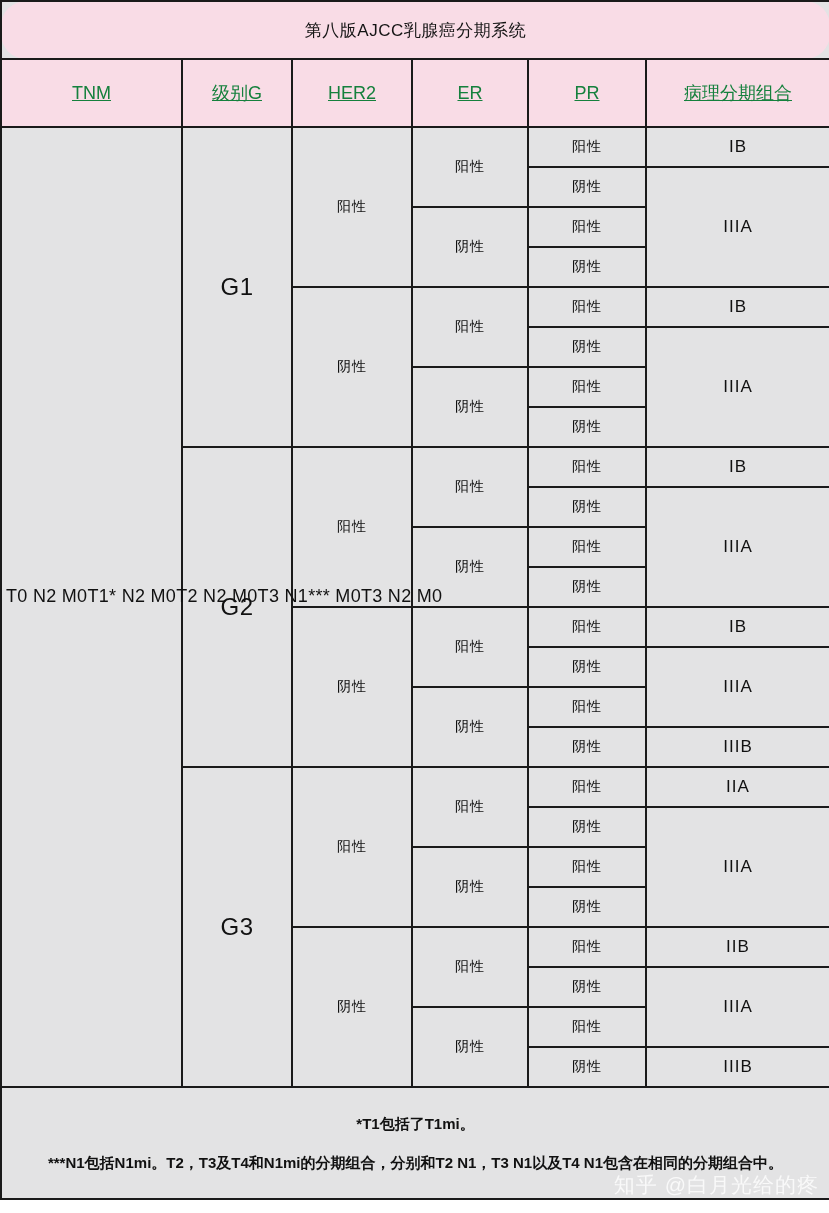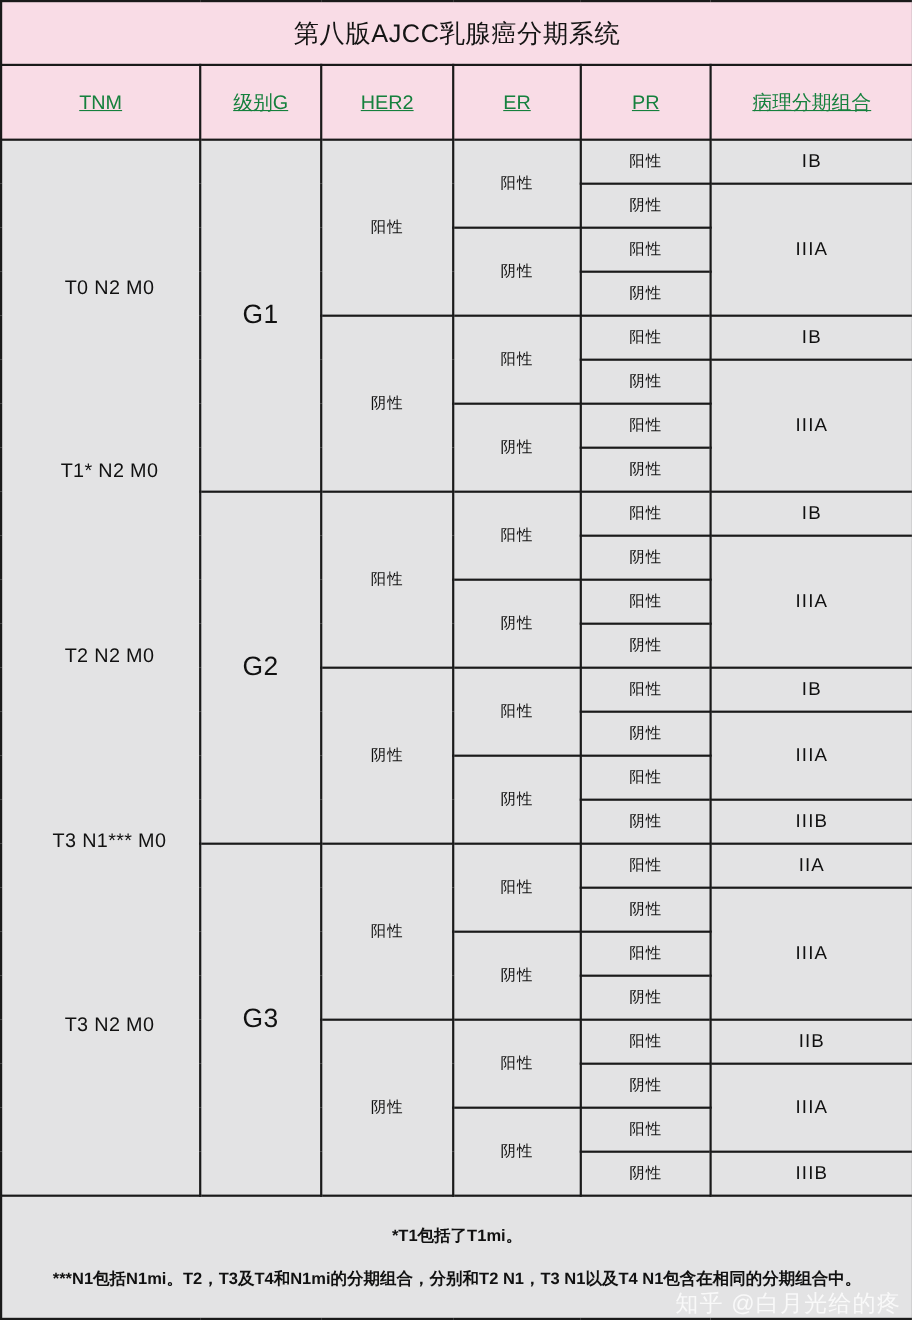--- a/index.html
+++ b/index.html
@@ -37,24 +37,25 @@
     vertical-align: middle;
     font-weight: normal;
     padding: 0;
     background: #e3e3e4;
   }
 
   
   .title-cell {
     background: #f9dce6 !important;
     height: 56px;
-    font-size: 23px;
+    font-size: 17px;
     letter-spacing: 0.5px;
     font-weight: bold;
     color: #141414;
+    border-radius: 25px;
   }
 
   
   .col-head {
     background: #f9dce6 !important;
     height: 66px;
     font-size: 18px;
     font-weight: bold;
     color: #15803d;
     text-decoration: underline;
@@ -69,25 +70,25 @@
   col.c-stage { width: 184px; }
 
   
   .tnm-cell {
     font-size: 18px;
     line-height: 1;
     padding: 0;
   }
   .tnm-stack {
     display: flex;
-    flex-direction: column;
+    flex-direction: row;
     justify-content: space-around;
     align-items: center;
     height: 884px;
-    padding: 12px 0 34px 16px;
+    padding: 12px 0 34px 4px;
     box-sizing: border-box;
   }
   .tnm-stack > div {
     font-size: 18px;
     letter-spacing: 0.3px;
     white-space: nowrap;
   }
 
   .grade-cell {
     font-size: 24px;

